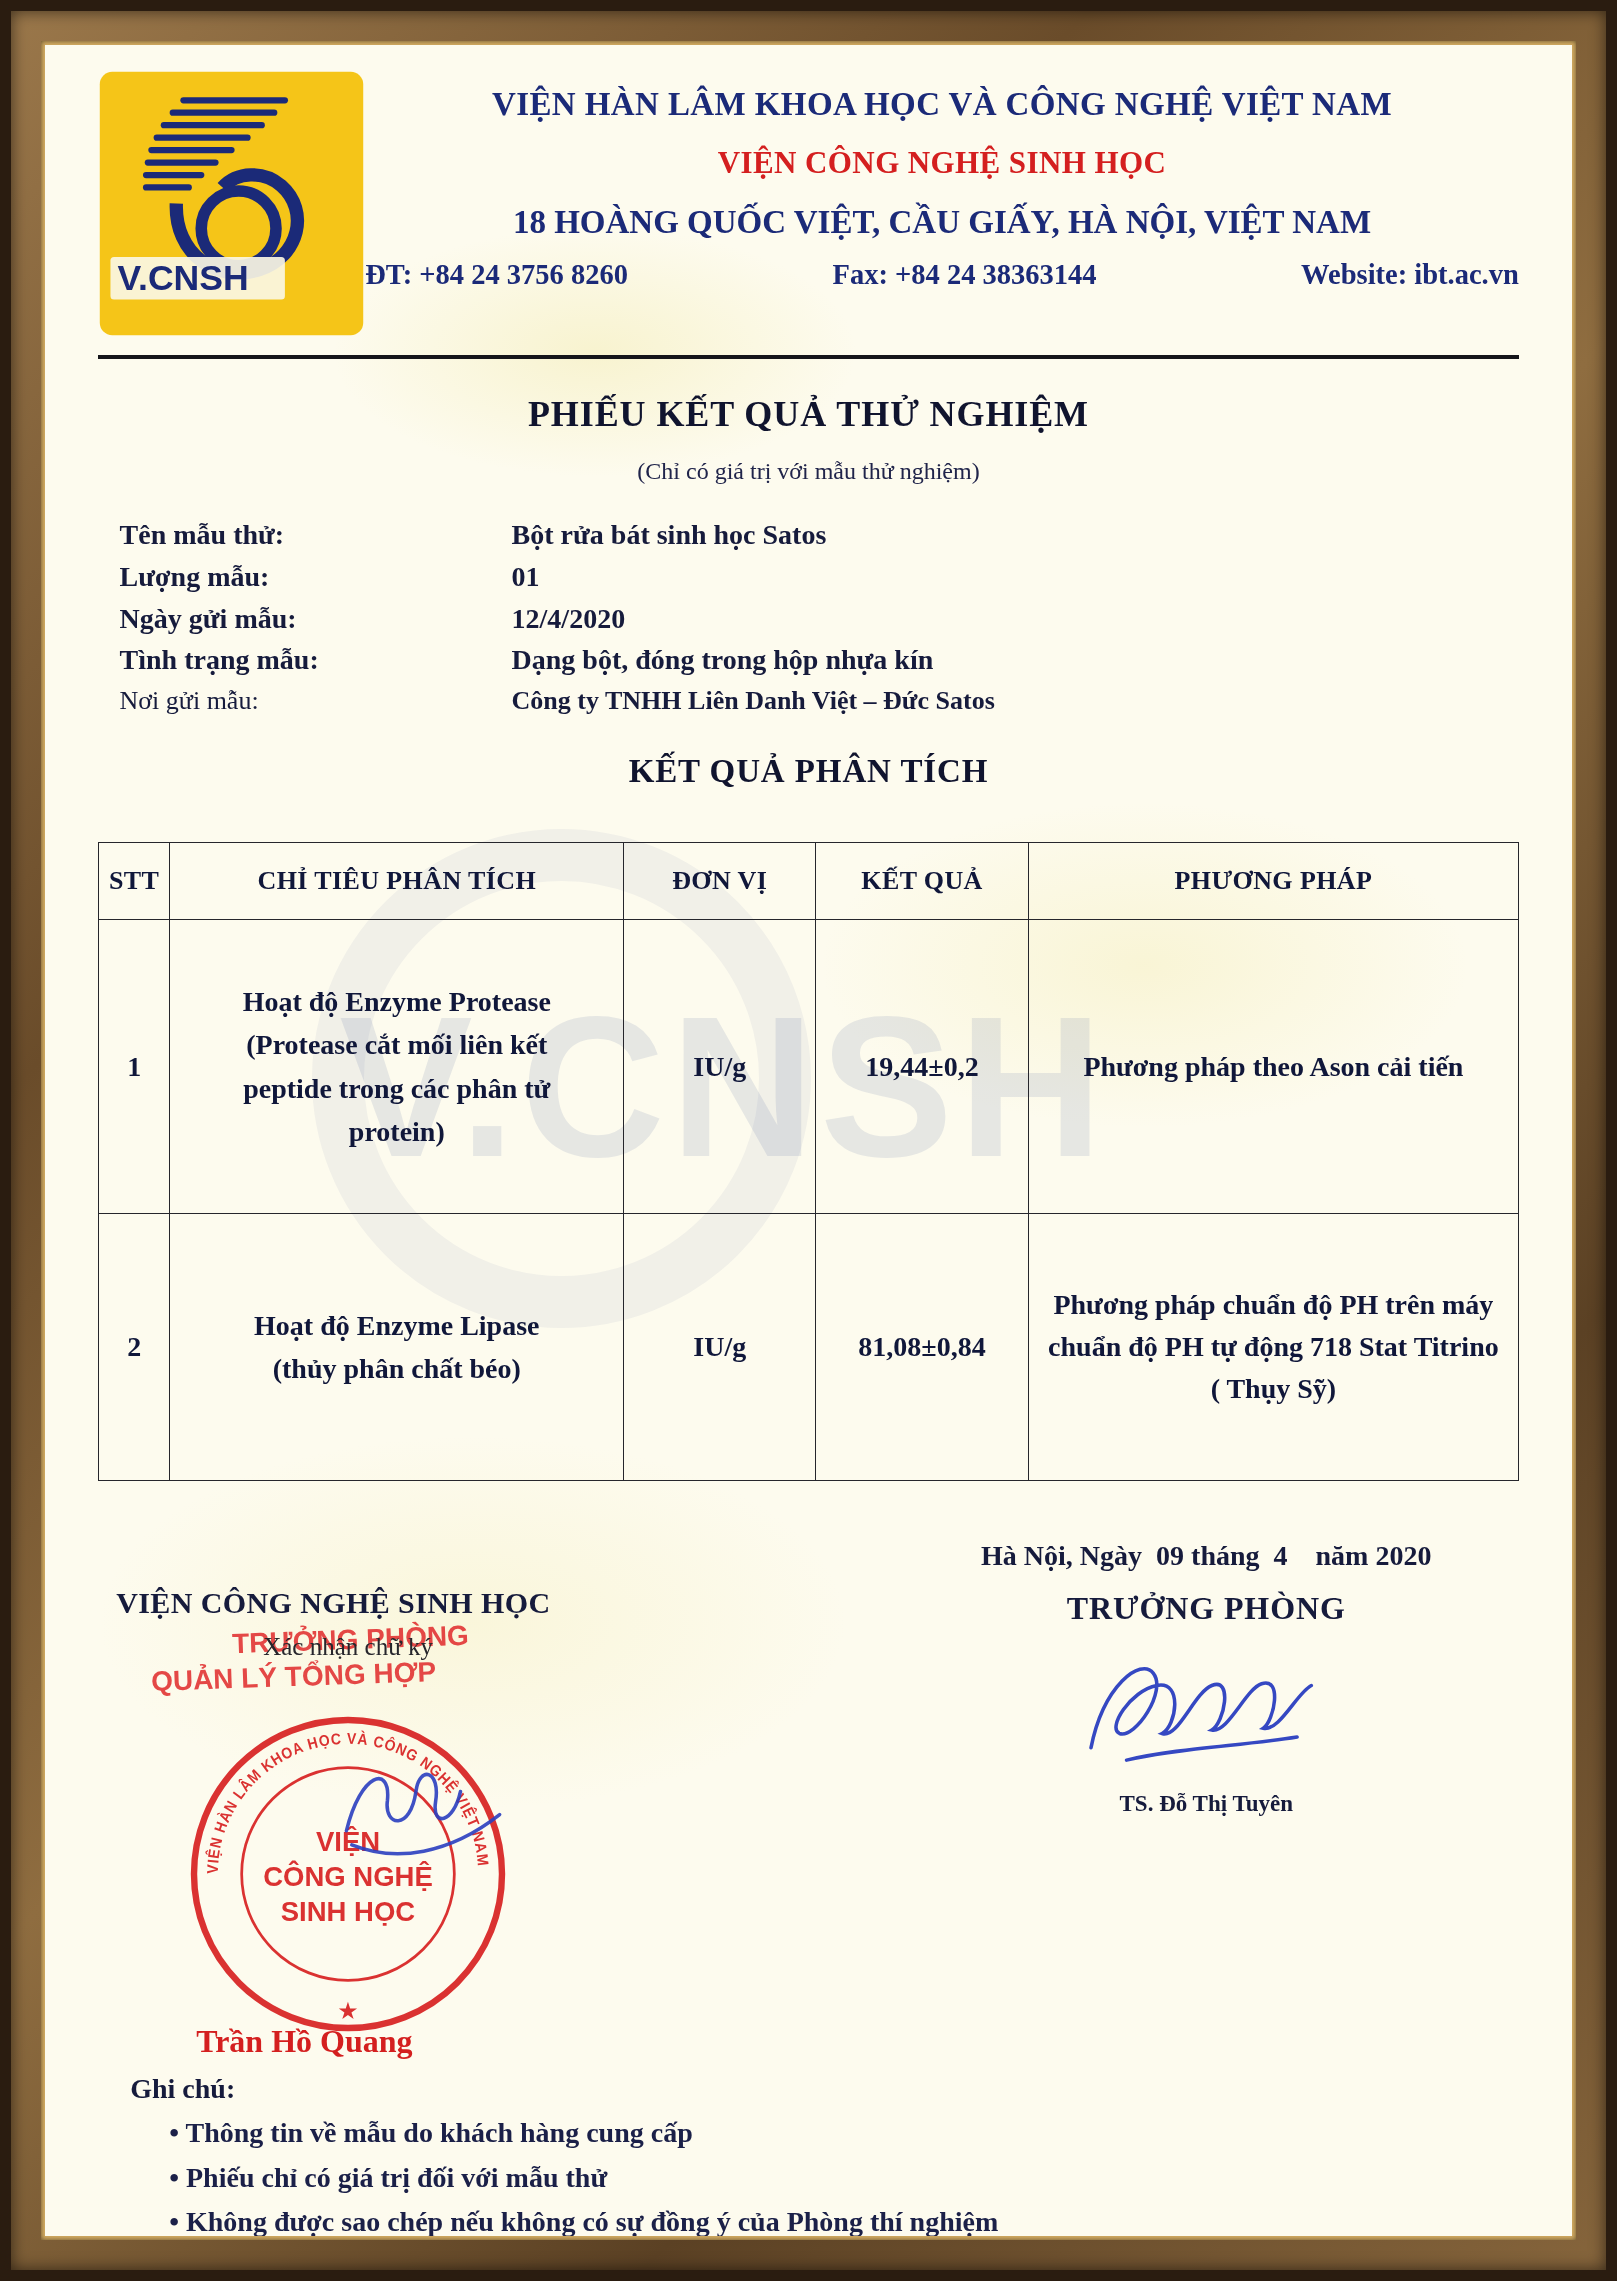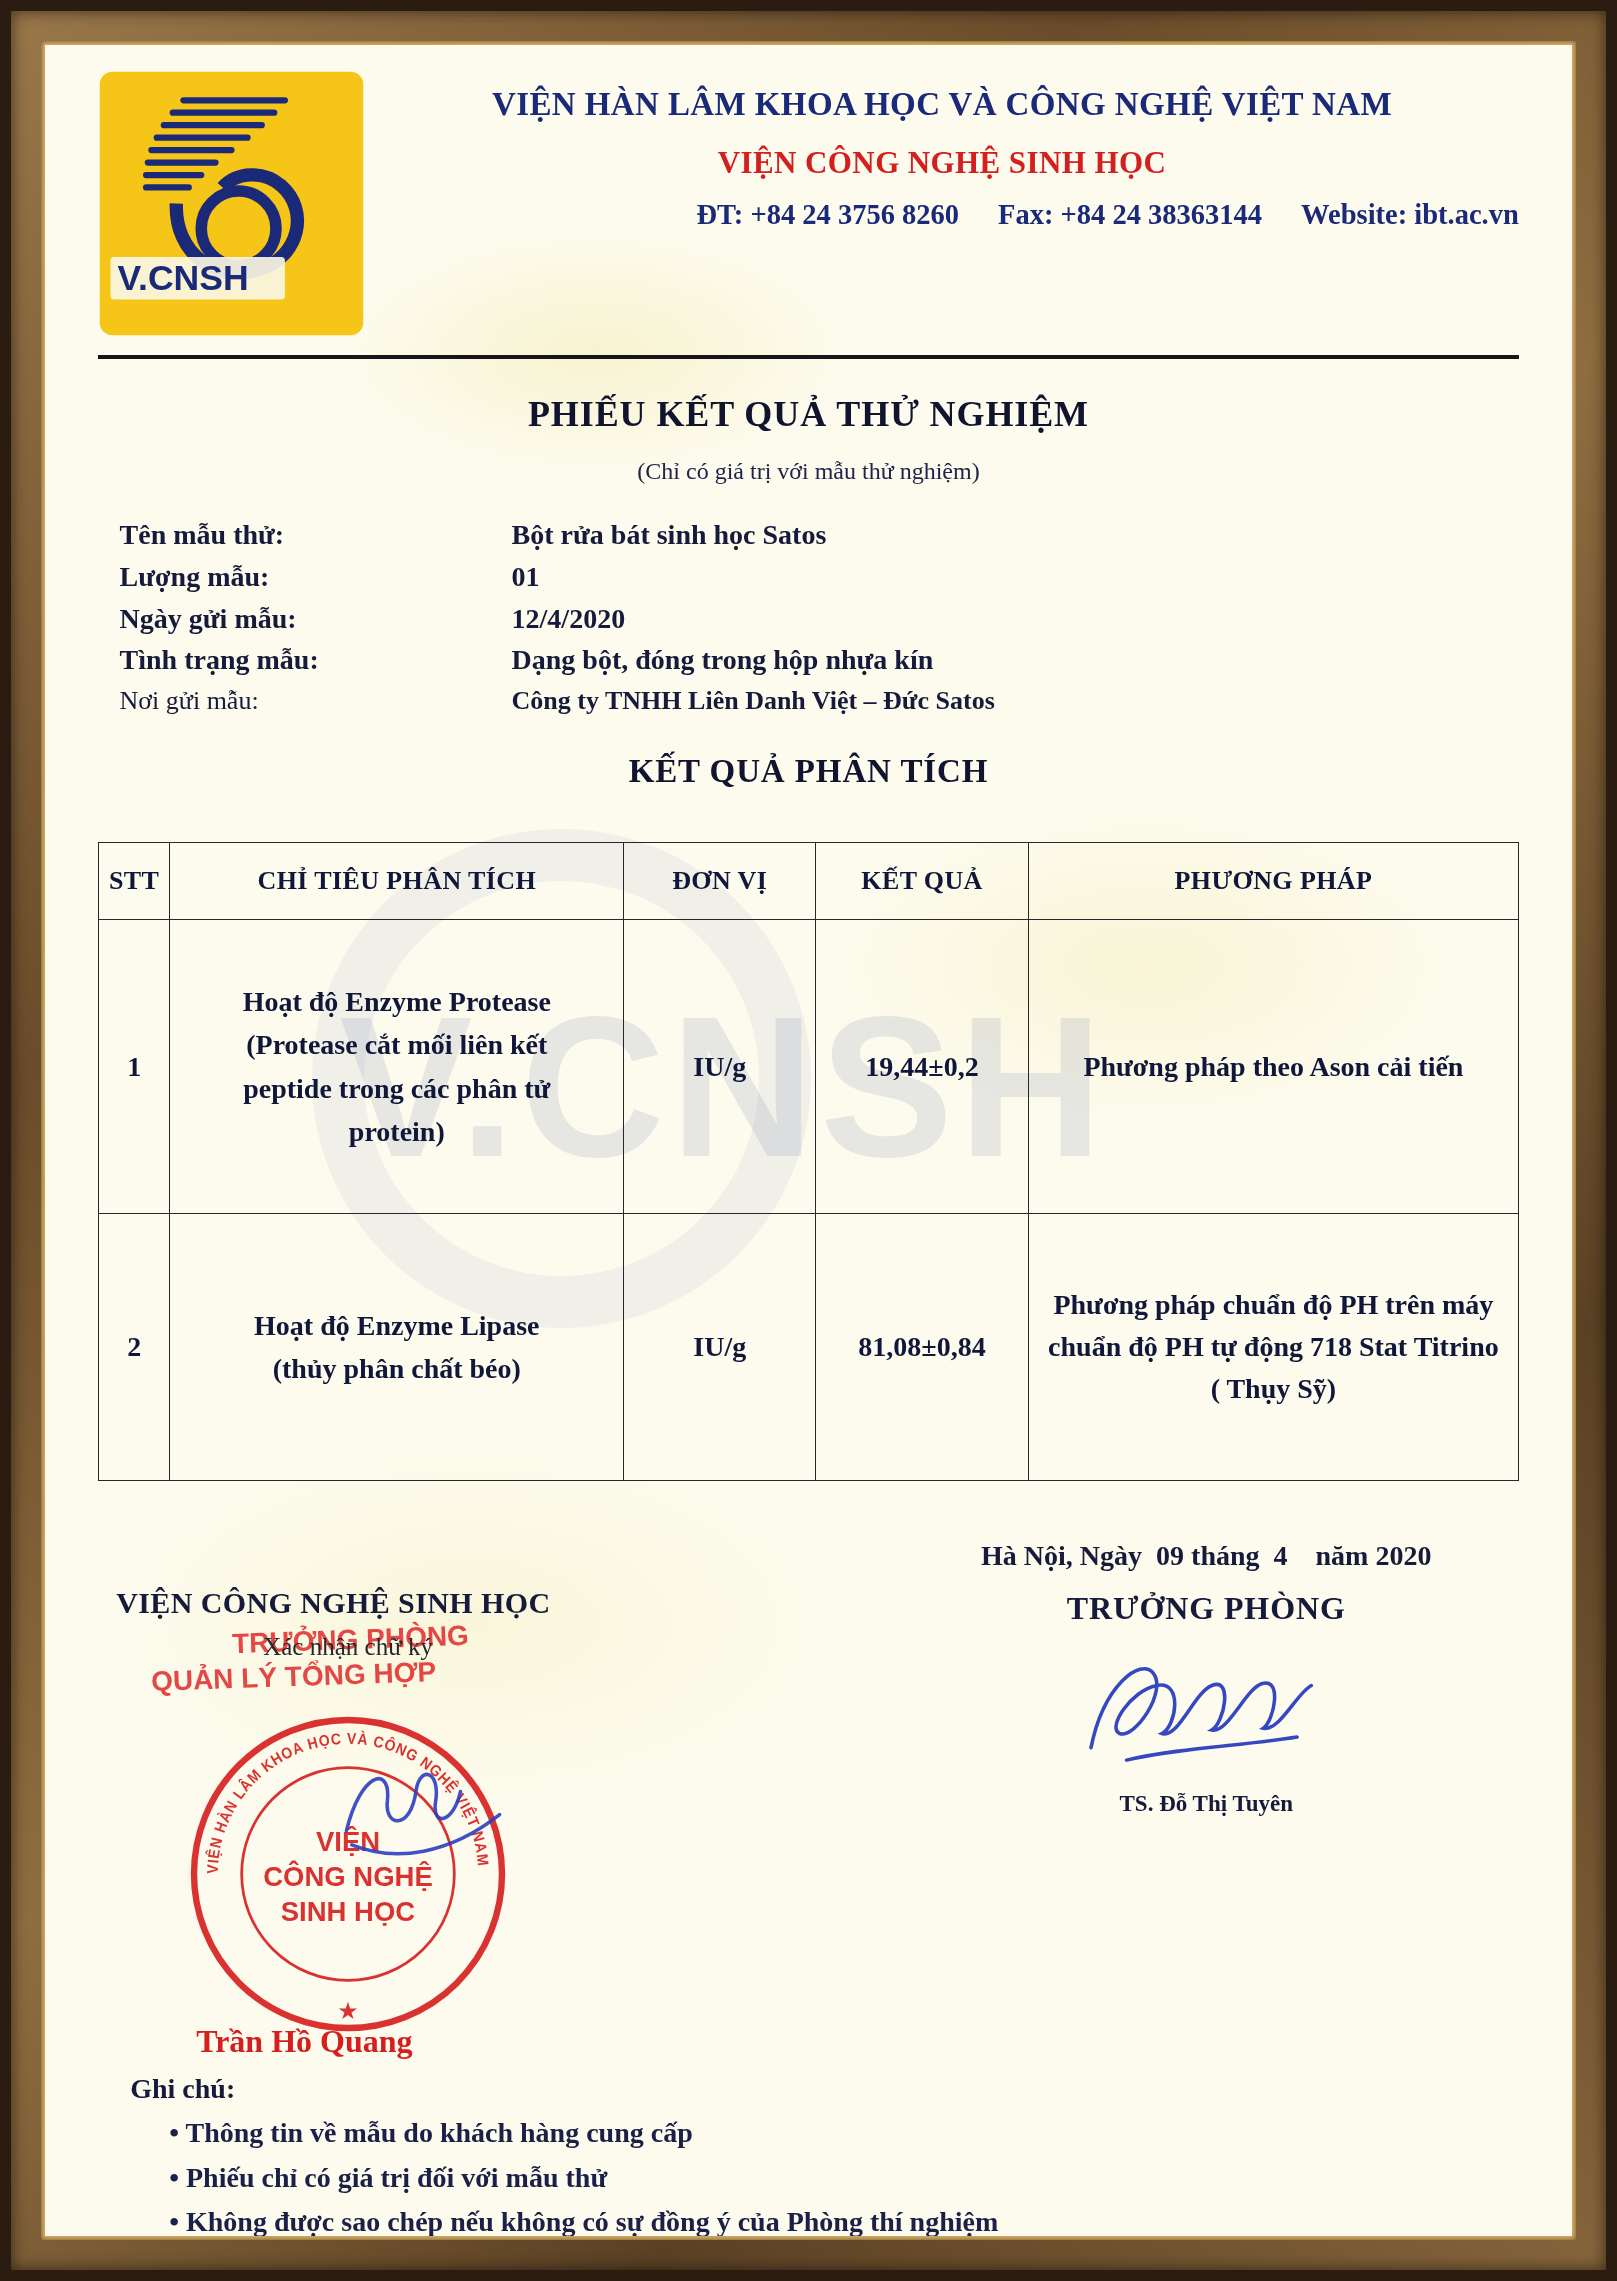--- a/index.html
+++ b/index.html
@@ -21,21 +21,21 @@
     border:52px solid rgba(30,60,140,.055);pointer-events:none;}
   .wm-text{position:absolute;left:294px;top:927px;font-family:"Liberation Sans",sans-serif;
     font-weight:bold;font-size:200px;letter-spacing:5.3px;color:rgba(30,60,140,.10);pointer-events:none;}
   
   .doc-header{display:flex;align-items:flex-start;padding-top:25px;}
   .logo{flex:0 0 267px;}
   .head-text{flex:1;text-align:center;padding-top:16px;}
   .h1{font-size:33px;font-weight:bold;color:#1b2a78;letter-spacing:0.4px;}
   .h2{font-size:31px;font-weight:bold;color:#d41f1f;margin-top:21.4px;letter-spacing:0.4px;}
   .h3{font-size:33px;font-weight:bold;color:#1b2a78;margin-top:23px;}
-  .h4{font-size:28.5px;font-weight:bold;color:#1b2a78;margin-top:18px;display:flex;justify-content:flex-end;gap:39px;padding-left:8px;}
+  .h4{font-size:28.5px;font-weight:bold;color:#1b2a78;margin-top:18px;display:flex;justify-content:space-between;gap:39px;}
   .rule{height:3.6px;background:#15151a;margin-top:14.3px;}
   
   .title-block{text-align:center;margin-top:34px;}
   .title{font-size:36px;font-weight:bold;color:#10142e;letter-spacing:0.9px;}
   .subtitle{font-size:24px;margin-top:23px;color:#20244a;}
   
   .fields{margin-top:34px;margin-left:21.4px;}
   .frow{display:flex;margin-bottom:9.8px;}
   .flabel{width:245px;font-size:28px;font-weight:bold;}
   .fvalue{margin-left:147px;font-size:28px;font-weight:bold;}
@@ -103,20 +103,21 @@
           </g>
           <path d="M 88,150 C 86,206 132,240 182,224 C 226,210 238,158 206,130 C 186,113 156,114 140,132" fill="none" stroke="#1b2a78" stroke-width="15"></path>
           <circle cx="158" cy="178" r="42" fill="none" stroke="#1b2a78" stroke-width="13"></circle>
           <rect x="14" y="210" width="196" height="48" rx="4" fill="#faf6e4" opacity="0.92"></rect>
           <text x="22" y="247" font-family="Liberation Sans, sans-serif" font-weight="bold" font-size="40" fill="#1b2a78">V.CNSH</text>
         </svg>
       </div>
       <div class="head-text">
         <div class="h1">VIỆN HÀN LÂM KHOA HỌC VÀ CÔNG NGHỆ VIỆT NAM</div>
         <div class="h2">VIỆN CÔNG NGHỆ SINH HỌC</div>
+        <div class="h3">18 HOÀNG QUỐC VIỆT, CẦU GIẤY, HÀ NỘI, VIỆT NAM</div>
         <div class="h4">
           <span>ĐT: +84 24 3756 8260</span>
           <span>Fax: +84 24 38363144</span>
           <span>Website: ibt.ac.vn</span>
         </div>
       </div>
     </header>
 
     <div class="rule"></div>
 

